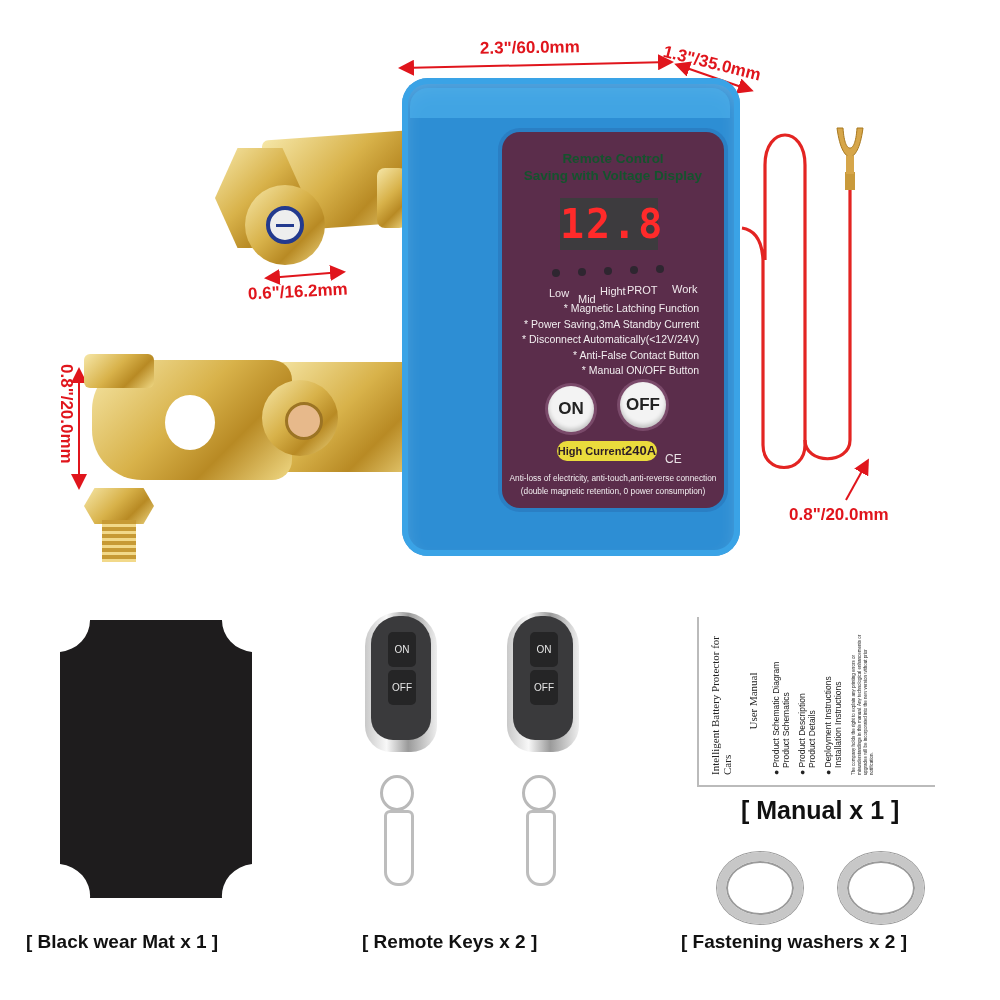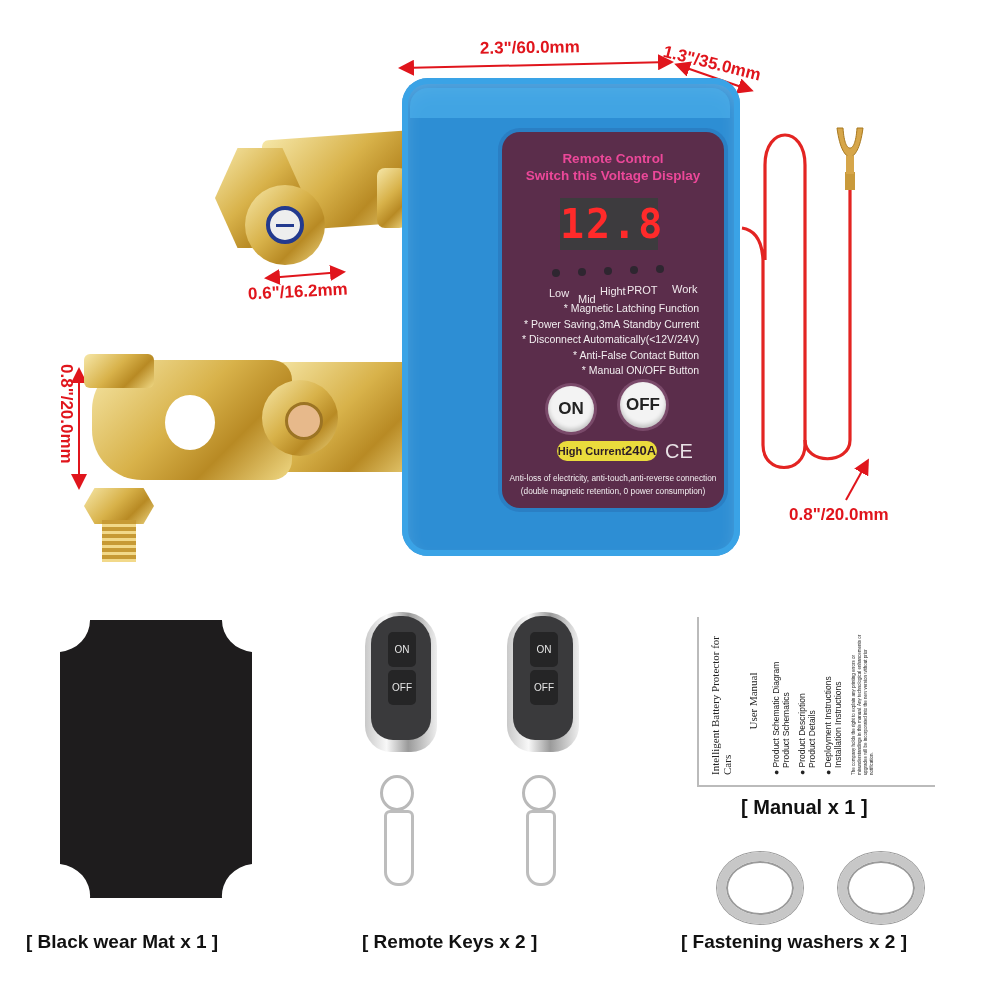--- a/index.html
+++ b/index.html
@@ -5,32 +5,32 @@
   html,body{margin:0;padding:0;background:#ffffff;}
   body{width:1000px;height:1000px;position:relative;overflow:hidden;font-family:"Liberation Sans","DejaVu Sans",sans-serif;}
   .abs{position:absolute;}
   .dim{color:#e0151c;font-weight:bold;font-size:17px;white-space:nowrap;}
   .vert{writing-mode:vertical-rl;}
   
   .box{left:402px;top:78px;width:338px;height:478px;background:#2d8ed4;border-radius:26px;
        box-shadow:inset 0 0 0 6px #3aa3e6, inset 0 10px 20px rgba(255,255,255,.25);}
   .panel{left:502px;top:132px;width:222px;height:376px;background:#5b2d4b;border-radius:18px;
          box-shadow:0 0 0 4px #2a7fc4;}
-  .panel-title{left:502px;top:150px;width:222px;text-align:center;color:#ec4899;font-weight:bold;font-size:13.5px;line-height:17px;}
+  .panel-title{left:502px;top:150px;width:222px;text-align:center;color:#14532d;font-weight:bold;font-size:13.5px;line-height:17px;}
   .lcd{left:560px;top:198px;width:98px;height:52px;background:#3d3b3e;}
   .lcd-digits{left:560px;top:196px;width:98px;text-align:center;color:#ff2a2a;font-family:"DejaVu Sans Mono",monospace;font-size:40px;font-weight:bold;letter-spacing:2px;line-height:56px;}
   .led{width:8px;height:8px;border-radius:50%;background:#2e2630;}
   .led-label{color:#f0e8ec;font-size:11px;white-space:nowrap;}
   .features{left:522px;top:301px;color:#f2eef0;font-size:10.5px;line-height:15.6px;text-align:right;}
   .features div{white-space:nowrap;}
   .round-btn{width:46px;height:46px;border-radius:50%;background:#f3f3f3;box-shadow:0 0 0 3px #7a4a6a, inset 0 -3px 4px rgba(0,0,0,.2);
              display:flex;align-items:center;justify-content:center;color:#222;font-weight:bold;font-size:17px;}
   .badge{left:557px;top:441px;width:100px;height:20px;background:#eadb3c;border-radius:10px;color:#2c1c26;font-weight:bold;font-size:11px;line-height:20px;text-align:center;white-space:nowrap;}
   .badge b{font-size:13px;}
-  .ce{left:665px;top:440px;color:#e9e2e6;font-size:20px;}
+  .ce{left:665px;top:452px;color:#e9e2e6;font-size:12px;}
   .small-print{left:505px;top:472px;width:216px;text-align:center;color:#f2eef0;font-size:8.3px;line-height:13px;}
   
   .brass{background:linear-gradient(135deg,#f6e7a8 0%,#d8b24a 45%,#b88a24 70%,#f0d985 100%);}
   .label{font-weight:bold;font-size:19px;color:#111;white-space:nowrap;}
   .wire{fill:none;stroke:#e32422;stroke-width:3.2;}
 </style>
 </head>
 <body>
 
 <svg class="abs" style="left:0;top:0" width="1000" height="1000">
@@ -68,21 +68,21 @@
 <div class="abs brass" style="left:84px;top:488px;width:70px;height:36px;clip-path:polygon(15% 0,85% 0,100% 50%,85% 100%,15% 100%,0 50%)"></div>
 <div class="abs" style="left:102px;top:520px;width:34px;height:42px;background:repeating-linear-gradient(180deg,#c79a35 0 4px,#f2d98a 4px 7px)"></div>
 <div class="abs brass" style="left:262px;top:380px;width:76px;height:76px;border-radius:50%"></div>
 <div class="abs" style="left:285px;top:402px;width:32px;height:32px;border-radius:50%;background:#e7b98b;border:3px solid #9c7424"></div>
 
 <div class="abs box"></div>
 <div class="abs" style="left:410px;top:88px;width:320px;height:30px;background:#4aaee9;border-radius:18px 18px 0 0;opacity:.7"></div>
 <div class="abs panel"></div>
 <div class="abs panel-title">
   <div>Remote Control</div>
-  <div>Switch this Voltage Display</div>
+  <div>Saving with Voltage Display</div>
 </div>
 <div class="abs lcd"></div>
 <div class="abs lcd-digits">12.8</div>
 
 <div class="abs led" style="left:552px;top:269px"></div>
 <div class="abs led" style="left:578px;top:268px"></div>
 <div class="abs led" style="left:604px;top:267px"></div>
 <div class="abs led" style="left:630px;top:266px"></div>
 <div class="abs led" style="left:656px;top:265px"></div>
 <div class="abs led-label" style="left:549px;top:287px">Low</div>
@@ -144,17 +144,17 @@
     <div style="font-size:11px;margin-top:2px">Intelligent Battery Protector for Cars</div>
     <div style="font-size:11px;text-align:center;margin:14px 0 12px">User Manual</div>
     <div style="font-family:'Liberation Sans',sans-serif;font-size:8.5px;line-height:10px">
       <div style="margin-bottom:6px">● <span>Product Schematic Diagram</span><br>&nbsp;&nbsp;&nbsp;<span>Product Schematics</span></div>
       <div style="margin-bottom:6px">● <span>Product Description</span><br>&nbsp;&nbsp;&nbsp;<span>Product Details</span></div>
       <div style="margin-bottom:8px">● <span>Deployment Instructions</span><br>&nbsp;&nbsp;&nbsp;<span>Installation Instructions</span></div>
     </div>
     <div style="font-size:4.5px;line-height:6px;font-family:'Liberation Sans',sans-serif">The company holds the right to explain any printing errors or misunderstandings in this manual. Any technological enhancements or upgrades will be incorporated into the new version without prior notification.</div>
   </div>
 </div>
-<div class="abs label" style="left:741px;top:796px;font-size:20px">[ Manual x 1 ]</div>
+<div class="abs label" style="left:741px;top:796px;font-size:25px">[ Manual x 1 ]</div>
 
 <div class="abs" style="left:717px;top:852px;width:86px;height:72px;border-radius:50%;border:9px solid #c7c7c7;box-sizing:border-box;box-shadow:inset 0 0 0 2px #9a9a9a, 0 0 0 1px #9a9a9a"></div>
 <div class="abs" style="left:838px;top:852px;width:86px;height:72px;border-radius:50%;border:9px solid #c7c7c7;box-sizing:border-box;box-shadow:inset 0 0 0 2px #9a9a9a, 0 0 0 1px #9a9a9a"></div>
 <div class="abs label" style="left:681px;top:931px">[ Fastening washers x 2 ]</div>
 
 </body></html>

